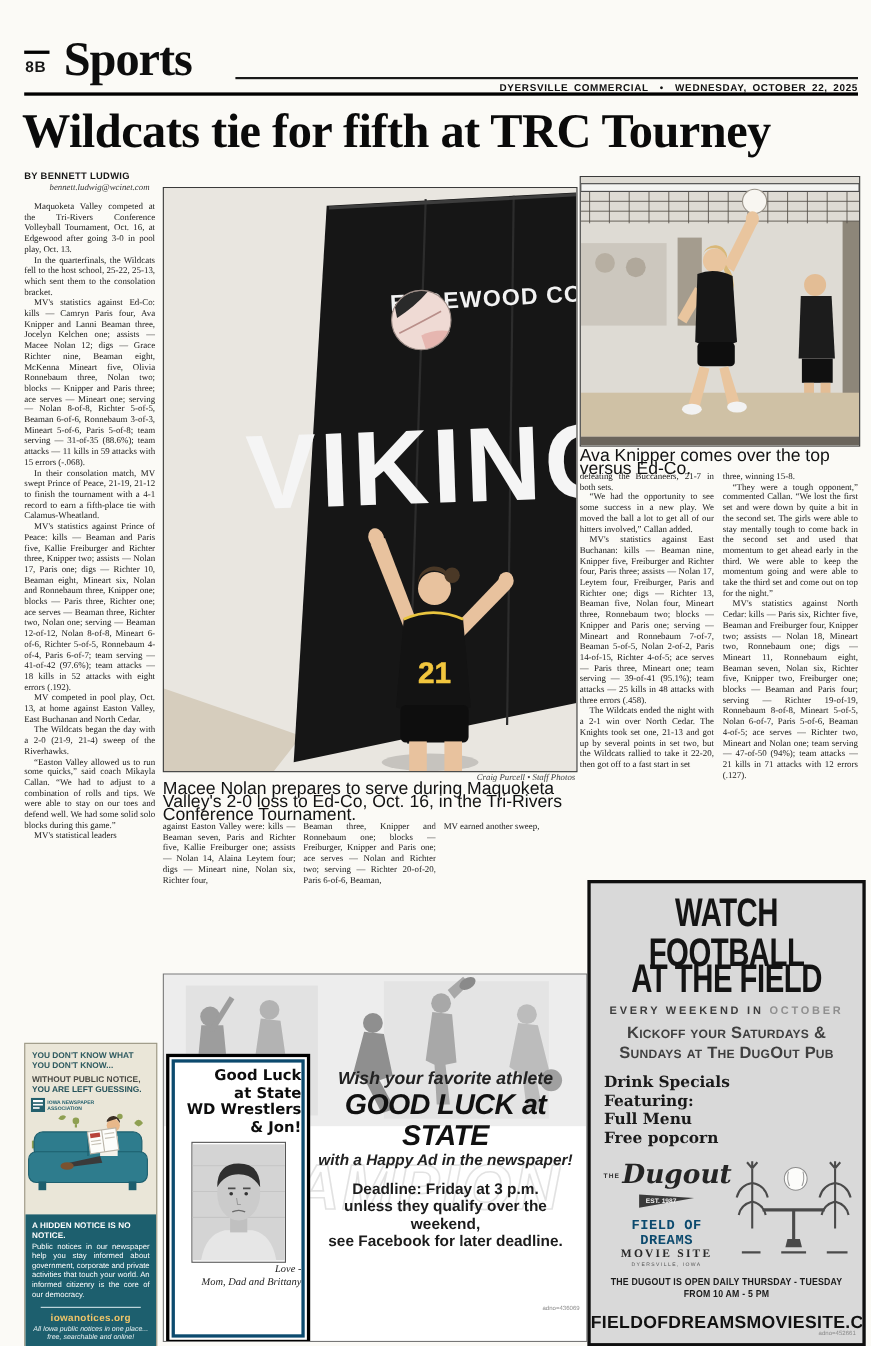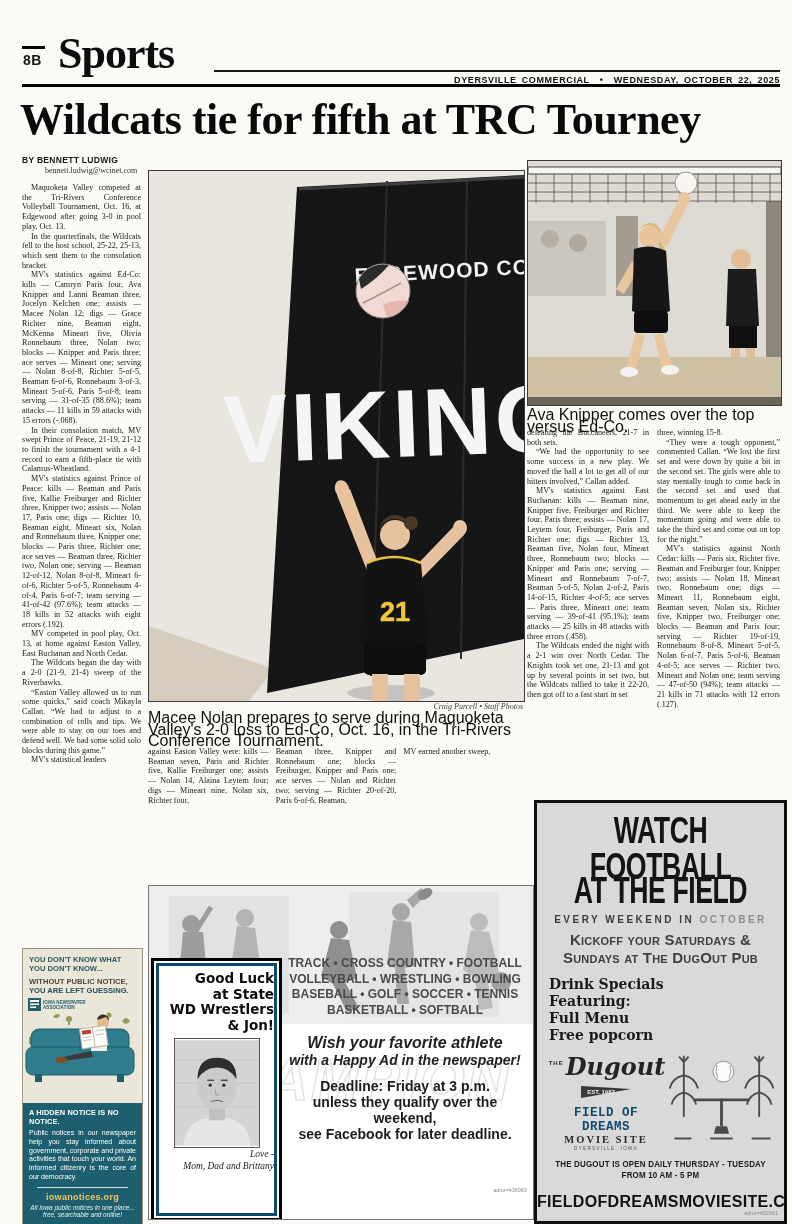--- a/index.html
+++ b/index.html
@@ -13,21 +13,21 @@
   .section-title{left:58px;top:28px;font-size:44px;font-weight:bold;letter-spacing:-1px;color:#0d0d0d;}
   .thin-rule{left:214px;top:70px;width:566px;height:2px;background:#1a1a1a;}
   .pub-line{left:330px;top:75px;width:450px;text-align:right;font-family:"Liberation Sans",sans-serif;
             font-weight:bold;font-size:9px;letter-spacing:.6px;word-spacing:2px;color:#111;}
   .thick-rule{left:22px;top:84px;width:758px;height:3px;background:#000;}
 
   .headline{left:20px;top:94px;width:760px;font-size:44px;font-weight:bold;letter-spacing:-.5px;
             color:#0a0a0a;white-space:nowrap;}
   .byline{left:22px;top:155px;font-family:"Liberation Sans",sans-serif;font-weight:bold;
           font-size:8.5px;letter-spacing:.3px;}
-  .byline-email{left:22px;top:166px;font-size:8px;color:#333;padding-left:23px;}
+  .byline-email{left:22px;top:166px;font-style:italic;font-size:8px;color:#333;padding-left:23px;}
 
   
   .newscol{font-size:8.1px;line-height:9.7px;text-align:justify;color:#1a1a1a;overflow:hidden;}
   .newscol p{margin:0;text-indent:9px;}
   .cont p:first-child{text-indent:0;}
 
   .col1{left:22px;top:183px;width:119px;height:724px;}
   .col-f{left:527px;top:428px;width:122px;height:372px;}
   .col-g{left:657px;top:428px;width:123px;height:372px;}
 
@@ -89,21 +89,21 @@
   .fa-title{font-weight:bold;font-size:29px;line-height:29px;letter-spacing:-.5px;color:#141414;
             transform:scale(.92,1.25);transform-origin:center top;margin-top:10px;}
   .fa-sub{margin-top:12px;font-size:10px;font-weight:bold;letter-spacing:2.5px;color:#3c3c3c;}
   .fa-sub .oct{color:#8f8f8f;}
   .fa-kick{margin-top:6px;font-weight:bold;font-size:15px;line-height:17.5px;font-variant:small-caps;
            letter-spacing:.2px;color:#404040;}
   .fa-feat{margin:10px 0 0 12px;text-align:left;font-family:"DejaVu Serif",serif;font-weight:bold;
            font-size:14px;line-height:17px;color:#1a1a1a;}
   .fa-logos{display:flex;margin:8px 6px 0 10px;align-items:flex-start;}
   .fa-logo-left{width:118px;text-align:center;}
-  .dugout-row{display:flex;align-items:center;justify-content:center;gap:2px;}
+  .dugout-row{display:flex;align-items:flex-end;justify-content:center;gap:2px;}
   .dugout-the{font-size:6px;font-weight:bold;letter-spacing:1px;color:#2c2c2c;padding-bottom:8px;}
   .dugout-name{font-family:"DejaVu Serif",serif;font-style:italic;font-weight:bold;font-size:24px;color:#242424;}
   .pennant{margin:3px auto 0 auto;width:54px;}
   .fod1{font-family:Liberation Mono, monospace;font-weight:bold;font-size:12.5px;letter-spacing:.5px;color:#0c4a6e;margin-top:2px;}
   .fod2{font-family:"Liberation Serif",serif;font-weight:bold;font-size:10.5px;letter-spacing:2px;color:#2a2a2a;}
   .fod3{font-size:4.6px;letter-spacing:1.3px;color:#555;margin-top:1px;}
   .fa-hours{margin-top:8px;font-weight:bold;font-size:8.3px;letter-spacing:.2px;color:#1b1b1b;
             transform:scale(.96,1.1);}
   .fa-url{margin-top:14px;font-weight:bold;font-size:16px;letter-spacing:.3px;color:#111;}
   .adno-field{position:absolute;right:6px;bottom:5px;}
@@ -347,27 +347,22 @@
       </g>
       <g fill="#bcbcbc">
         <circle cx="330" cy="36" r="9"></circle>
         <path d="M322,44 L340,46 L350,86 L338,92 L344,122 L330,124 L326,92 L314,84 Z"></path>
         <circle cx="352" cy="96" r="10" fill="#a0a0a0"></circle>
       </g>
     </svg>
     <div class="champ-mark">CHAMPION</div>
 
     <div class="happy-text">
-      <div class="sports-list">
-        <div>TRACK • CROSS COUNTRY • FOOTBALL</div>
-        <div>VOLLEYBALL • WRESTLING • BOWLING</div>
-        <div>BASEBALL • GOLF • SOCCER • TENNIS</div>
-        <div>BASKETBALL • SOFTBALL</div>
-      </div>
       <div class="pitch1">Wish your favorite athlete</div>
+      <div class="pitch2">GOOD LUCK at STATE</div>
       <div class="pitch3">with a Happy Ad in the newspaper!</div>
       <div class="deadline">
         <div>Deadline: Friday at 3 p.m.</div>
         <div>unless they qualify over the weekend,</div>
         <div>see Facebook for later deadline.</div>
       </div>
     </div>
     <div class="adno adno-happy">adno=436069</div>
 
     <div class="ad-goodluck">

